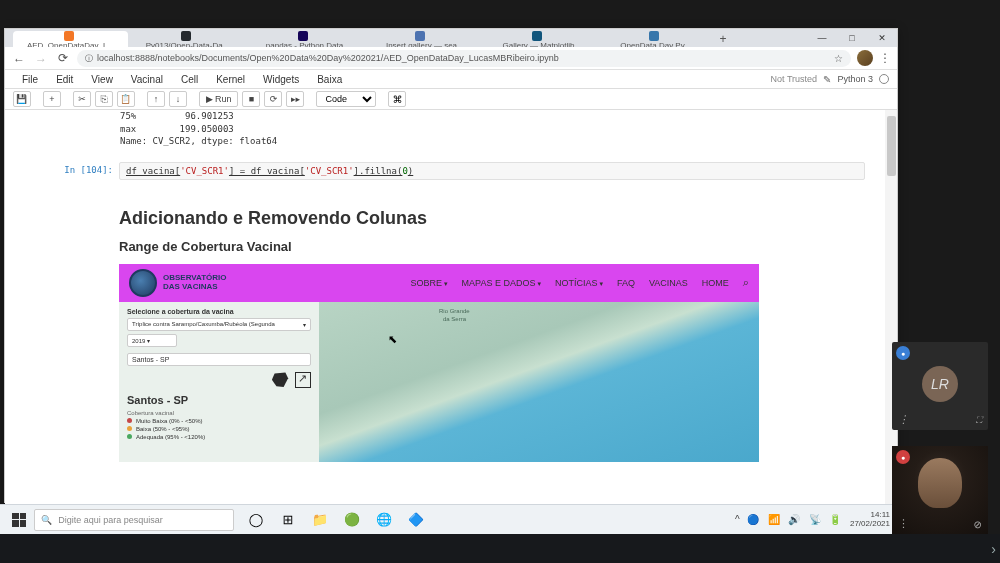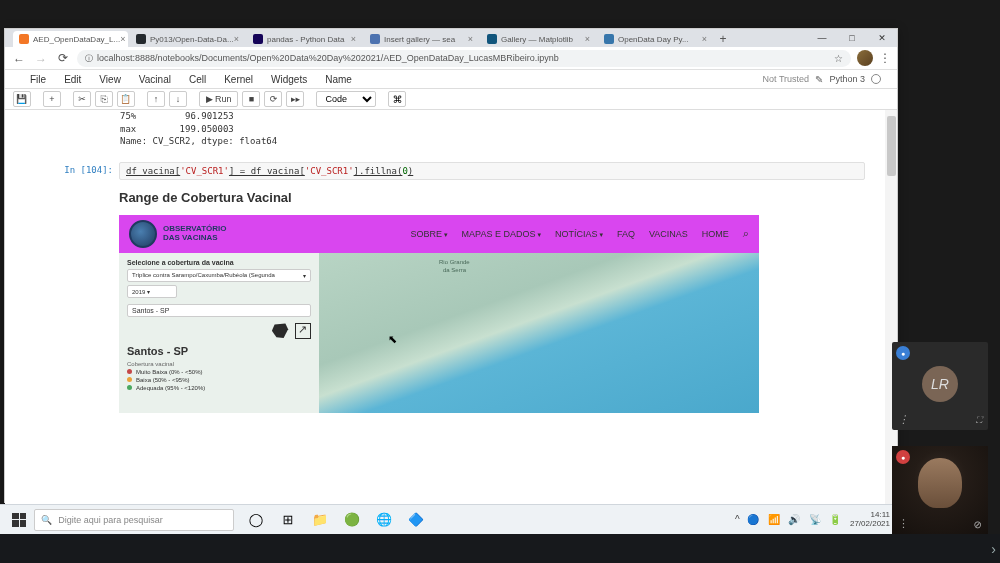--- a/index.html
+++ b/index.html
@@ -3,40 +3,40 @@
 <meta charset="utf-8">
 <style>
   * { box-sizing: border-box; margin: 0; padding: 0; }
   body { font-family: "Segoe UI", Arial, sans-serif; background:#1a1a1a; width:1000px; height:563px; overflow:hidden; position:relative; }
   
   
   .chrome-window { position:absolute; top:28px; left:4px; width:894px; height:475px; background:#fff; border:1px solid #ccc; box-shadow:0 2px 10px rgba(0,0,0,0.3); }
   
   
   .tab-strip { height:18px; background:#dee1e6; display:flex; align-items:flex-end; padding-left:8px; }
-  .browser-tab { height:16px; width:115px; background:#fff; border-radius:4px 4px 0 0; display:flex; align-items:center; padding:0 6px; font-size:8px; color:#555; margin-right:2px; overflow:hidden; white-space:nowrap; }
+  .browser-tab { height:16px; width:115px; background:#fff; border-radius:4px 4px 0 0; display:flex; align-items:center; padding:0 6px; font-size:8px; color:#555; margin-right:2px; overflow:hidden; white-space:nowrap;flex-direction:column; }
   .browser-tab.inactive { background:transparent; }
   .tab-favicon { width:10px; height:10px; margin-right:4px; border-radius:2px; flex-shrink:0; }
   .tab-close { margin-left:auto; font-size:9px; color:#777; cursor:pointer; flex-shrink:0; }
   .new-tab-btn { width:16px; height:16px; display:flex; align-items:center; justify-content:center; font-size:12px; color:#555; cursor:pointer; }
   .window-controls { margin-left:auto; display:flex; }
   .win-btn { width:30px; height:18px; display:flex; align-items:center; justify-content:center; font-size:9px; color:#333; cursor:pointer; }
   
   
   .addr-bar { height:23px; background:#fff; border-bottom:1px solid #e0e0e0; display:flex; align-items:center; padding:0 6px; gap:6px; }
   .nav-btn { width:16px; height:16px; display:flex; align-items:center; justify-content:center; font-size:12px; color:#555; cursor:pointer; }
   .nav-btn.disabled { color:#bbb; }
   .addr-input-wrap { flex:1; height:17px; background:#f1f3f4; border-radius:10px; display:flex; align-items:center; padding:0 8px; font-size:9px; color:#555; }
   .addr-secure { margin-right:4px; font-size:8px; }
   .addr-fav-star { margin-left:auto; font-size:10px; color:#555; cursor:pointer; }
   .profile-avatar { width:16px; height:16px; border-radius:50%; background:linear-gradient(135deg,#8a6d3b,#5a4020); }
   .chrome-menu { font-size:12px; color:#555; cursor:pointer; }
   
   
-  .jupyter-menubar { height:19px; border-bottom:1px solid #ddd; display:flex; align-items:center; padding:0 16px; font-size:10px; color:#333; }
+  .jupyter-menubar { height:19px; border-bottom:1px solid #ddd; display:flex; align-items:center; padding:0 8px; font-size:10px; color:#333; }
   .menu-item { padding:0 9px; cursor:pointer; }
   .trust-area { margin-left:auto; display:flex; align-items:center; gap:6px; }
   .not-trusted { color:#888; font-size:9px; }
   .pencil-icon { font-size:10px; color:#666; }
   .kernel-name { font-size:9px; color:#555; }
   .kernel-circle { width:10px; height:10px; border:1px solid #888; border-radius:50%; }
   
   
   .jupyter-toolbar { height:21px; border-bottom:1px solid #ddd; display:flex; align-items:center; padding:0 8px; gap:4px; font-size:10px; }
   .tb-btn { width:18px; height:16px; border:1px solid #ccc; border-radius:2px; display:flex; align-items:center; justify-content:center; font-size:9px; background:#fff; color:#444; cursor:pointer; }
@@ -183,21 +183,21 @@
   </div>
 
   <div class="jupyter-menubar">
     <span class="menu-item">File</span>
     <span class="menu-item">Edit</span>
     <span class="menu-item">View</span>
     <span class="menu-item">Vacinal</span>
     <span class="menu-item">Cell</span>
     <span class="menu-item">Kernel</span>
     <span class="menu-item">Widgets</span>
-    <span class="menu-item">Name</span>
+    <span class="menu-item">Baixa</span>
     <div class="trust-area">
       <span class="not-trusted">Not Trusted</span>
       <span class="pencil-icon">✎</span>
       <span class="kernel-name">Python 3</span>
       <div class="kernel-circle"></div>
     </div>
   </div>
 
   <div class="jupyter-toolbar">
     <div class="tb-btn">💾</div>
@@ -232,20 +232,21 @@
 max        199.050003
 Name: CV_SCR2, dtype: float64</div>
 
       <div class="cell-wrap">
         <div class="prompt">In [104]:</div>
         <div class="code-input">
           <span class="tok-var">df_vacina[</span><span class="tok-str">'CV_SCR1'</span><span class="tok-var">] = df_vacina[</span><span class="tok-str">'CV_SCR1'</span><span class="tok-var">].fillna(</span><span class="tok-num">0</span><span class="tok-var">)</span>
         </div>
       </div>
 
+      <div class="md-heading">Adicionando e Removendo Colunas</div>
       <div class="md-subheading">Range de Cobertura Vacinal</div>
 
       <div class="webpage-embed">
         <div class="site-header">
           <div class="site-logo">
             <div class="logo-circle"></div>
             <div class="logo-text">
               <div>OBSERVATÓRIO</div>
               <div>DAS VACINAS</div>
             </div>

